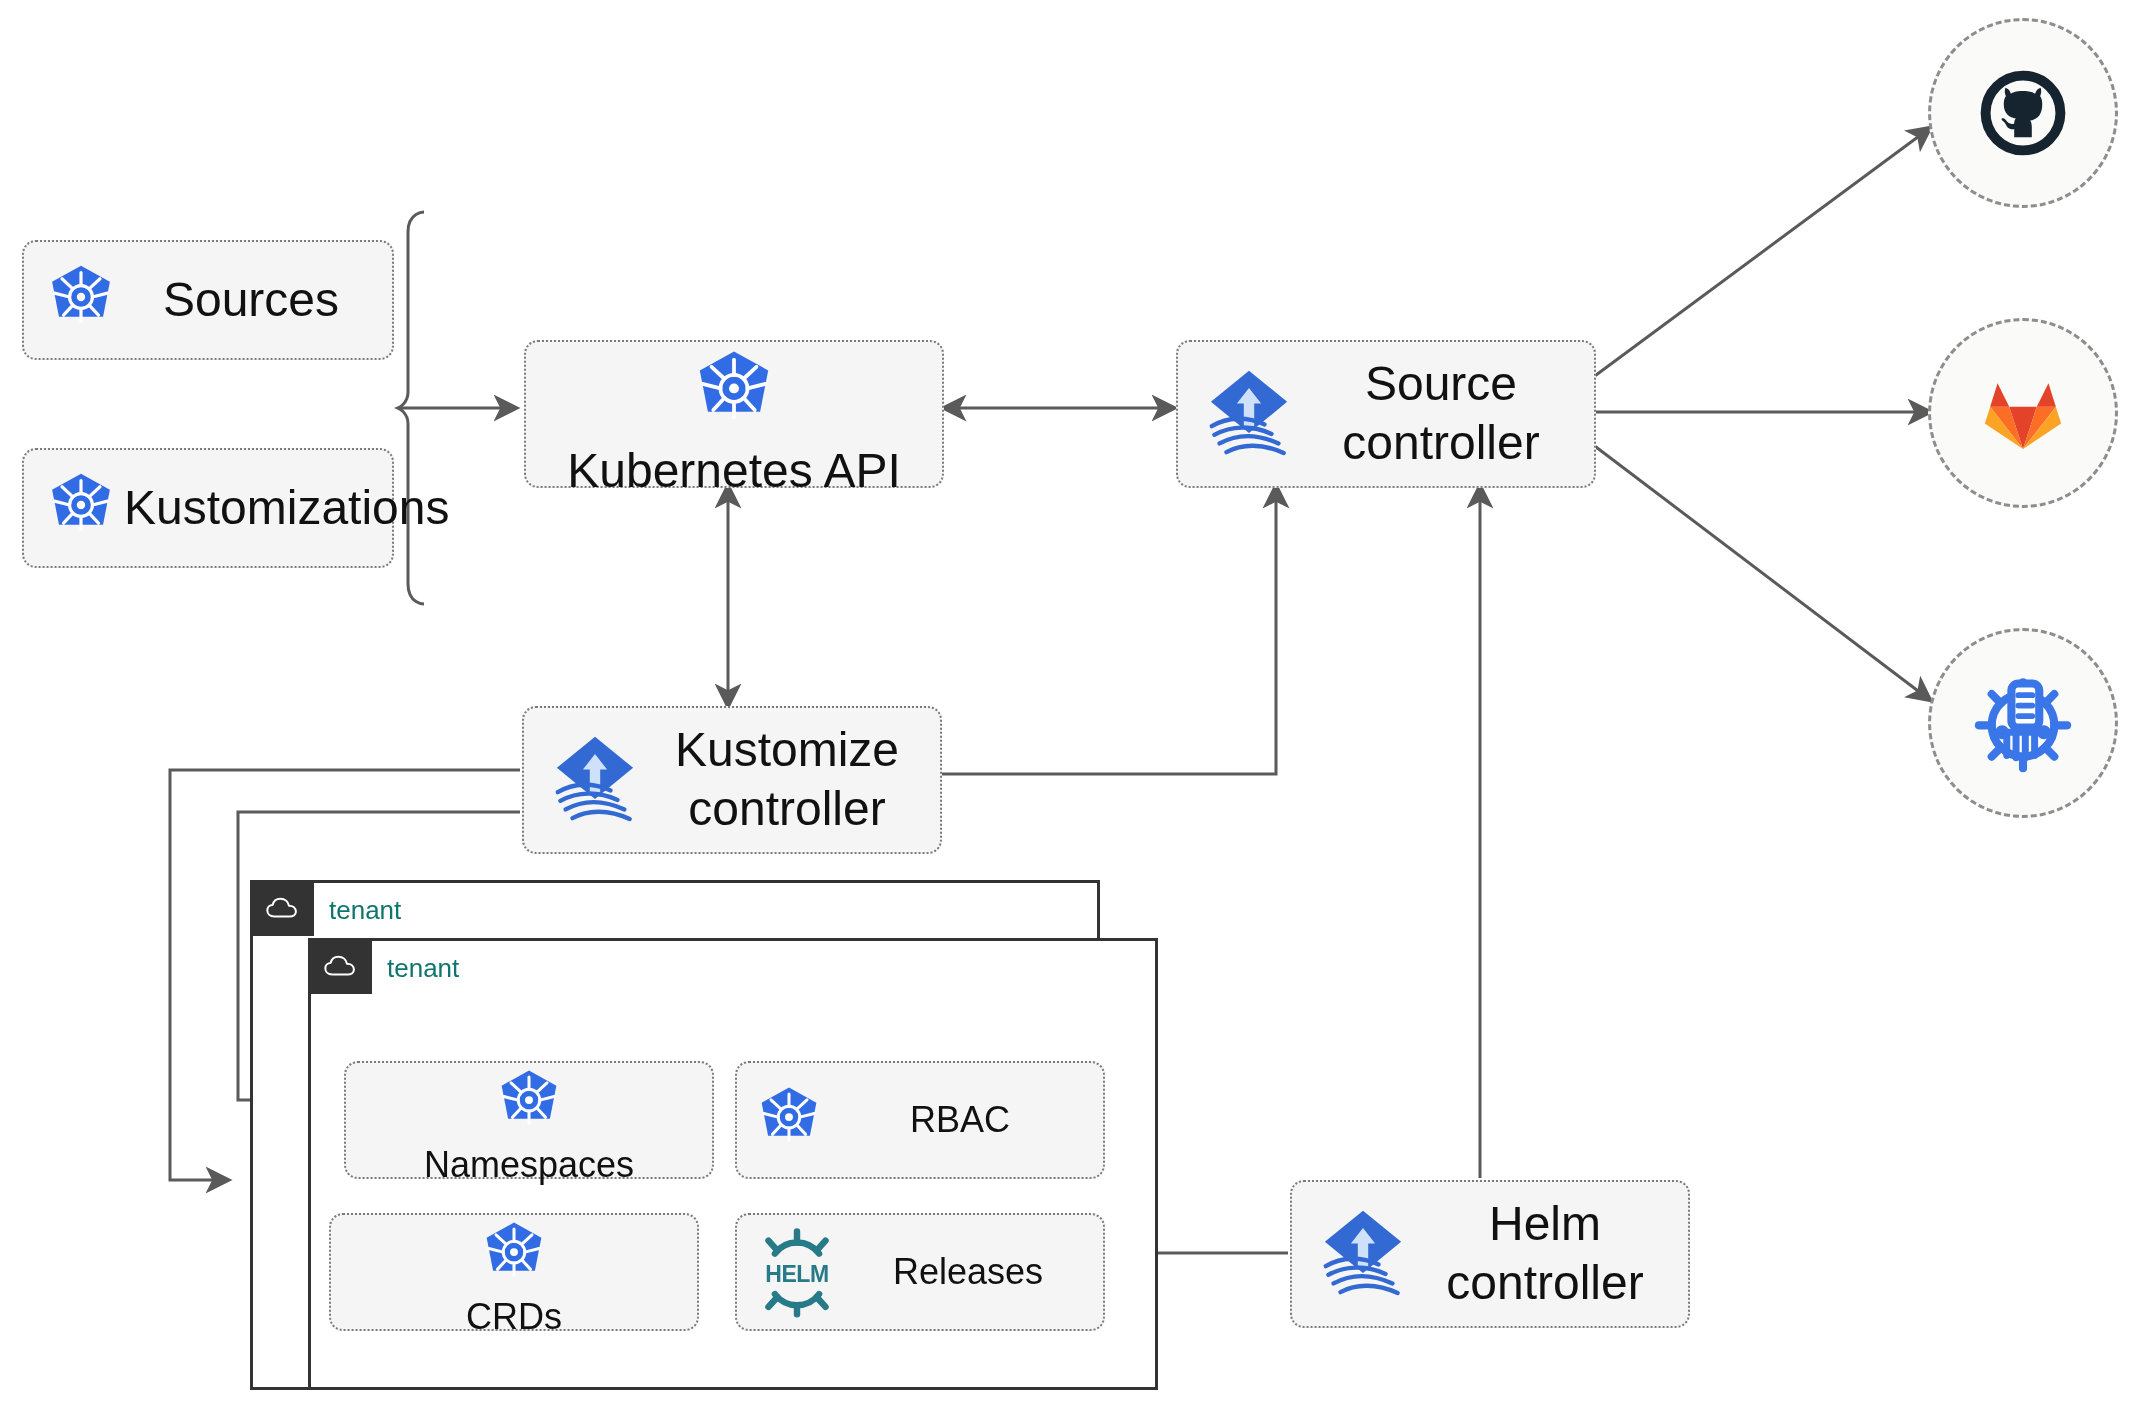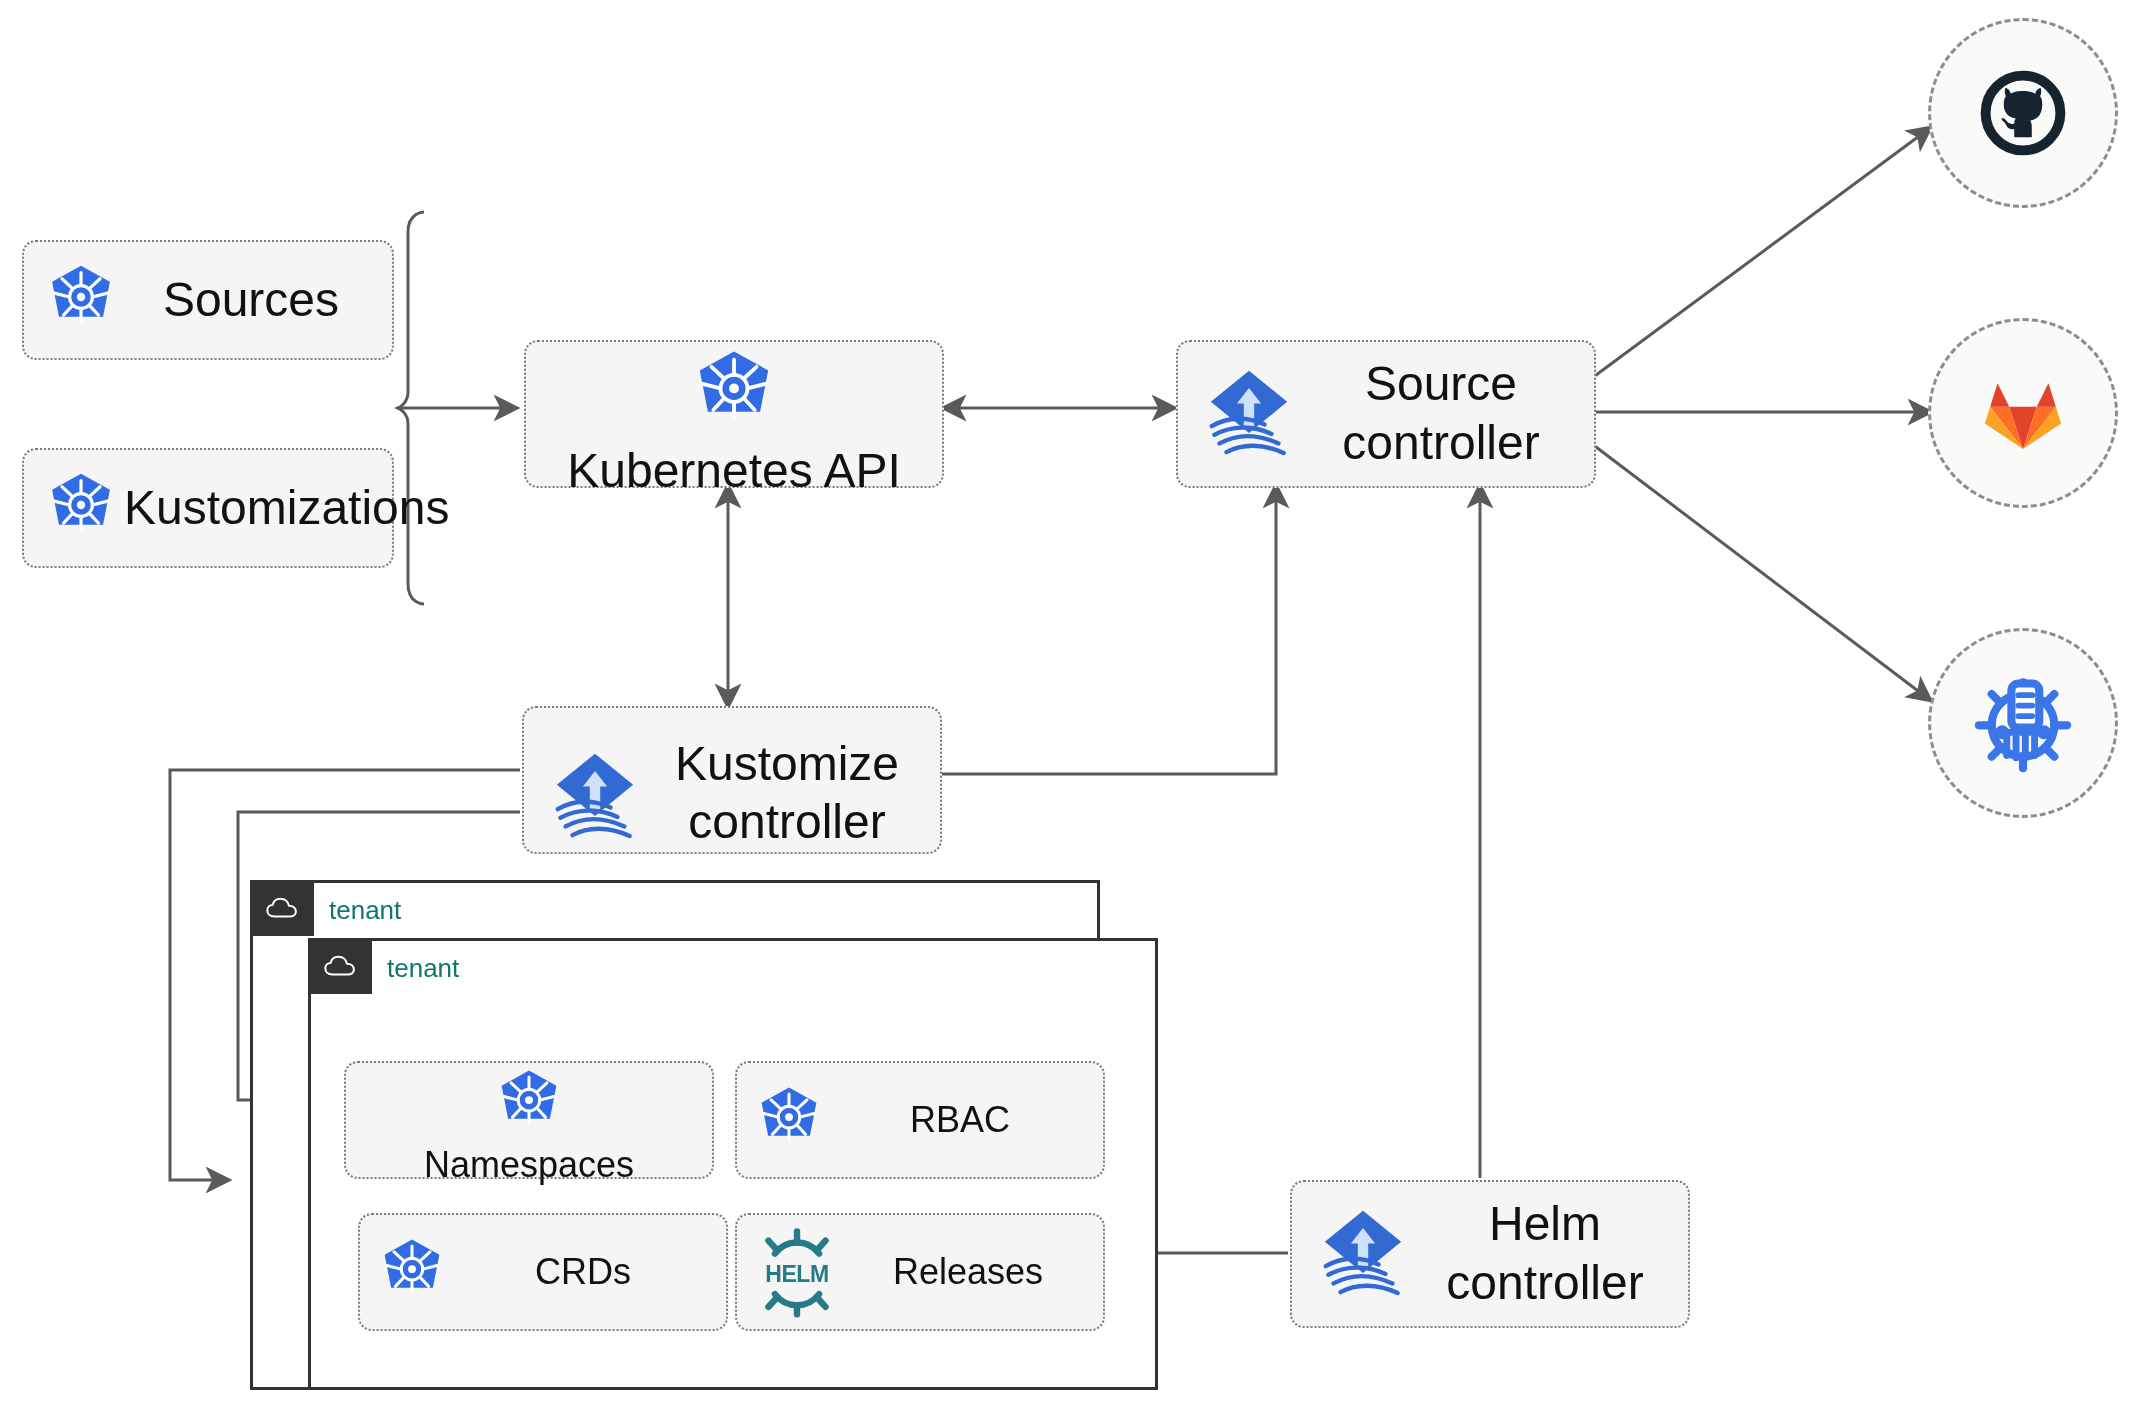--- a/index.html
+++ b/index.html
@@ -198,21 +198,21 @@
           <path d="M20,84 C40,73 64,73 86,83"></path>
           <path d="M26,94 C46,83 70,83 94,94"></path>
           <path d="M34,104 C52,94 76,94 100,105"></path>
         </g>
       </svg>
     </span>
     <span class="lbl f-38">Source
 controller</span>
   </div>
 
-  <div class="node" style="left:522px; top:706px; width:420px; height:148px; padding:0 16px;align-items:flex-end;">
+  <div class="node" style="left:522px; top:706px; width:420px; height:148px; padding:0 16px;">
     <span class="ico" style="width:110px;height:110px;">
       <svg viewBox="0 0 120 120" width="104" height="104">
         <polygon points="60,10 104,46 60,82 16,46" fill="#3269d3"></polygon>
         <path d="M60,30 L74,48 L66,48 L66,74 L54,74 L54,48 L46,48 Z" fill="#cfe0fa"></path>
         <g stroke="#3269d3" stroke-width="5" fill="none" stroke-linecap="round">
           <path d="M17,74 C36,63 58,63 78,72"></path>
           <path d="M20,84 C40,73 64,73 86,83"></path>
           <path d="M26,94 C46,83 70,83 94,94"></path>
           <path d="M34,104 C52,94 76,94 100,105"></path>
         </g>
@@ -349,21 +349,21 @@
               <path d="M61,35 L75,22"></path>
             <path d="M39,57 L27,70"></path>
               <path d="M61,57 L73,70"></path>
           </g>
           <circle cx="50" cy="46" r="5.5" fill="#ffffff"></circle>
         </svg>
       </span>
       <span class="lbl f-36">RBAC</span>
     </div>
 
-    <div class="node" style="left:47px; top:272px; width:370px; height:118px; padding:0 12px;">
+    <div class="node" style="left:18px; top:272px; width:370px; height:118px; padding:0 12px;flex-direction:column;">
       <span class="ico" style="width:80px;height:80px;">
         <svg viewBox="0 0 100 100" width="72" height="72">
           <polygon points="50,5 88,26 79,72 21,72 12,26" fill="#326ce5"></polygon>
           <g fill="none" stroke="#ffffff" stroke-width="4.2" stroke-linecap="round">
             <circle cx="50" cy="46" r="15"></circle>
             <path d="M50,31 L50,14"></path>
               <path d="M50,61 L50,78"></path>
             <path d="M35,46 L15,41"></path>
               <path d="M65,46 L85,41"></path>
             <path d="M39,35 L25,22"></path>

